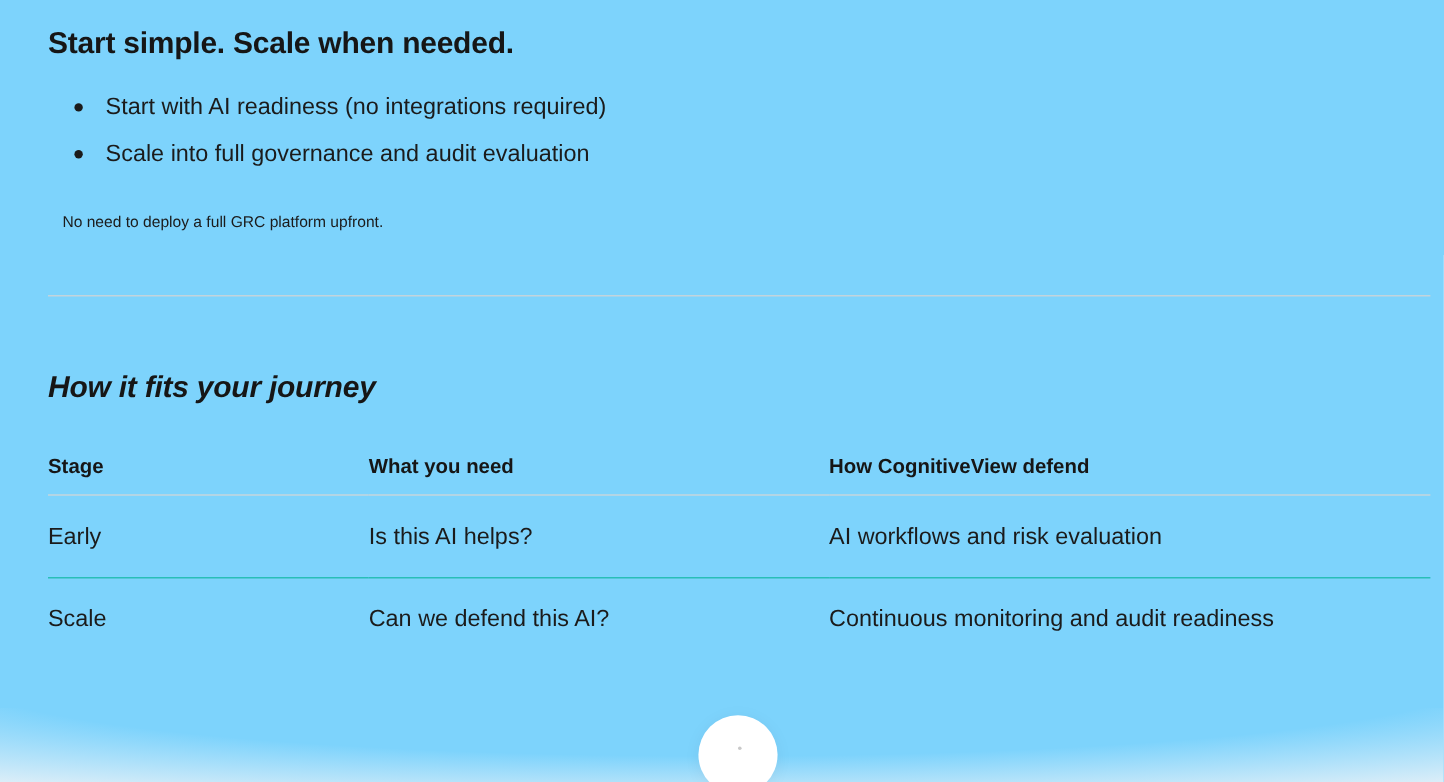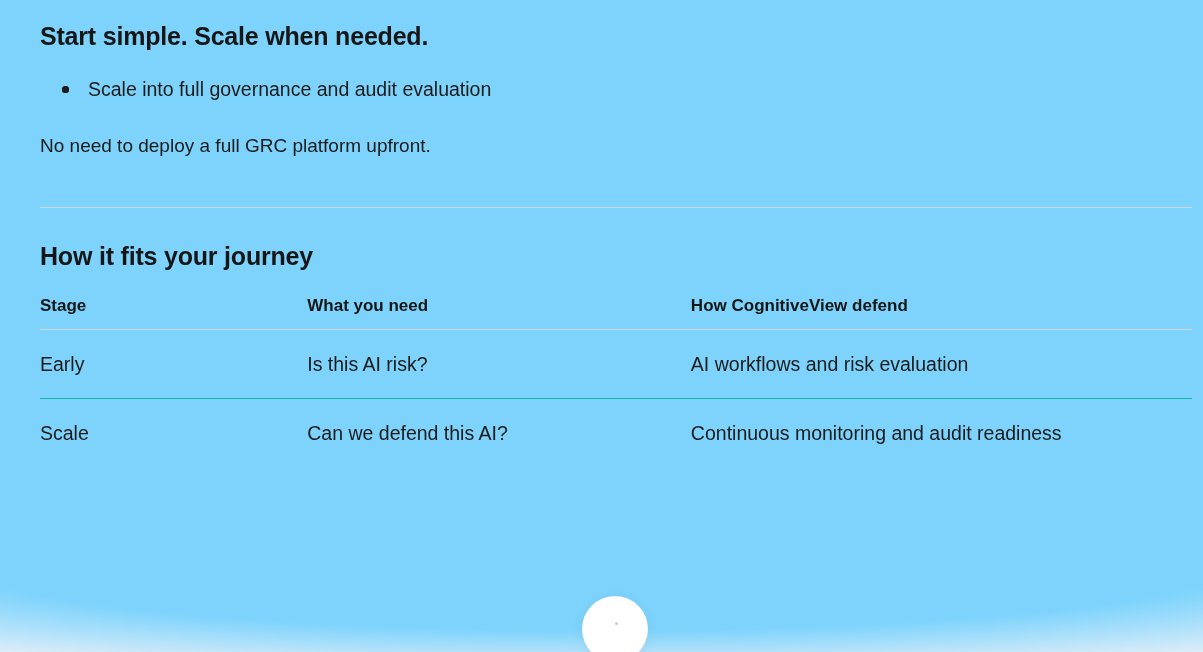--- a/index.html
+++ b/index.html
@@ -42,37 +42,38 @@
   .bullet-dot {
     position: absolute;
     left: 22px;
     top: 16px;
     width: 7px;
     height: 7px;
     border-radius: 50%;
     background: #1b1b1b;
   }
   .note {
-    margin: 23px 0 0 0;
-    font-size: 19px;
+    margin: 23px 0 0 12px;
+    font-size: 13px;
     line-height: 27px;
     color: #1b1b1b;
   }
   .divider {
     border: none;
     border-top: 1px solid #d4d4d4;
     margin: 48px 0 0 0;
   }
   .h-journey {
-    margin-top: 32px;
+    margin-top: 60px;
+    font-style: italic;
   }
   table.journey-table {
     width: 100%;
     border-collapse: collapse;
-    margin-top: 17px;
+    margin-top: 33px;
     table-layout: fixed;
   }
   .journey-table th {
     text-align: left;
     font-size: 17px;
     font-weight: 700;
     color: #161616;
     padding: 7px 0 13px 0;
     border-bottom: 1px solid #d6d6d6;
   }
@@ -127,20 +128,21 @@
 <body>
 
 <div class="page">
   <div class="content">
 
     <h2 class="h-title">Start simple. Scale when needed.</h2>
 
     <ul class="intro-list">
       <li>
         <span class="bullet-dot"></span>
+        <span>Start with AI readiness (no integrations required)</span>
       </li>
       <li>
         <span class="bullet-dot"></span>
         <span>Scale into full governance and audit evaluation</span>
       </li>
     </ul>
 
     <p class="note">No need to deploy a full GRC platform upfront.</p>
 
     <hr class="divider">
@@ -156,21 +158,21 @@
       <thead>
         <tr>
           <th>Stage</th>
           <th>What you need</th>
           <th>How CognitiveView defend</th>
         </tr>
       </thead>
       <tbody>
         <tr>
           <td>Early</td>
-          <td>Is this AI risk?</td>
+          <td>Is this AI helps?</td>
           <td>AI workflows and risk evaluation</td>
         </tr>
         <tr>
           <td>Scale</td>
           <td>Can we defend this AI?</td>
           <td>Continuous monitoring and audit readiness</td>
         </tr>
       </tbody>
     </table>
   </div>

